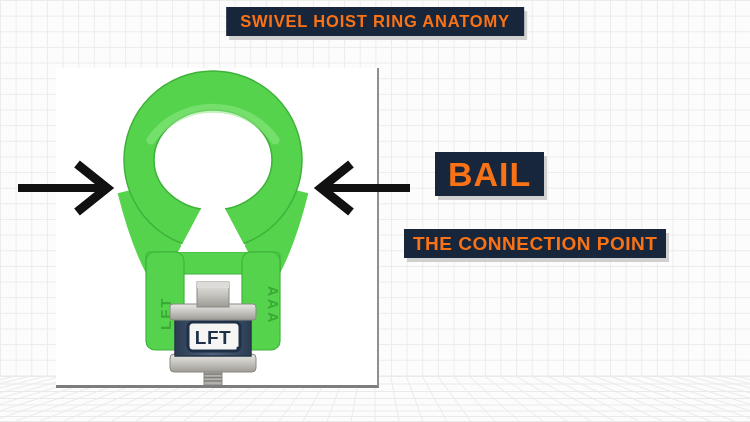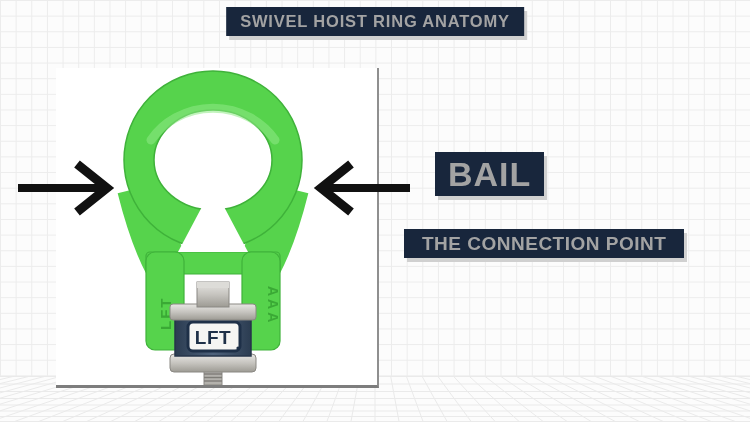--- a/index.html
+++ b/index.html
@@ -28,38 +28,38 @@
     z-index:1;
   }
   .photo-panel svg{display:block;}
 
   
   .arrows-overlay{position:absolute;left:0;top:0;width:750px;height:422px;z-index:2;pointer-events:none;}
 
   
   .navy-box{
     position:absolute;z-index:3;
-    background:#18263c;color:#a3a3a3;font-weight:bold;
+    background:#18263c;color:#f97316;font-weight:bold;
     box-shadow:3px 4px 0 #d0d0d0;
     white-space:nowrap;
   }
   .title-banner{
     left:50%;top:7px;transform:translateX(-50%);
     font-size:16.5px;letter-spacing:.8px;line-height:19px;
     padding:5px 14px;
   }
   .bail-box{
     left:435px;top:152px;
     font-size:34px;letter-spacing:1px;line-height:36px;
     padding:4px 13px;
   }
   .caption-box{
     left:404px;top:229px;
     font-size:19px;letter-spacing:.5px;line-height:23px;
-    padding:3px 18px;
+    padding:3px 9px;
   }
 </style>
 </head>
 <body>
 
 <div class="stage">
 
   <div class="wall-grid"></div>
 
   <svg class="floor-grid" viewBox="0 0 750 46">

